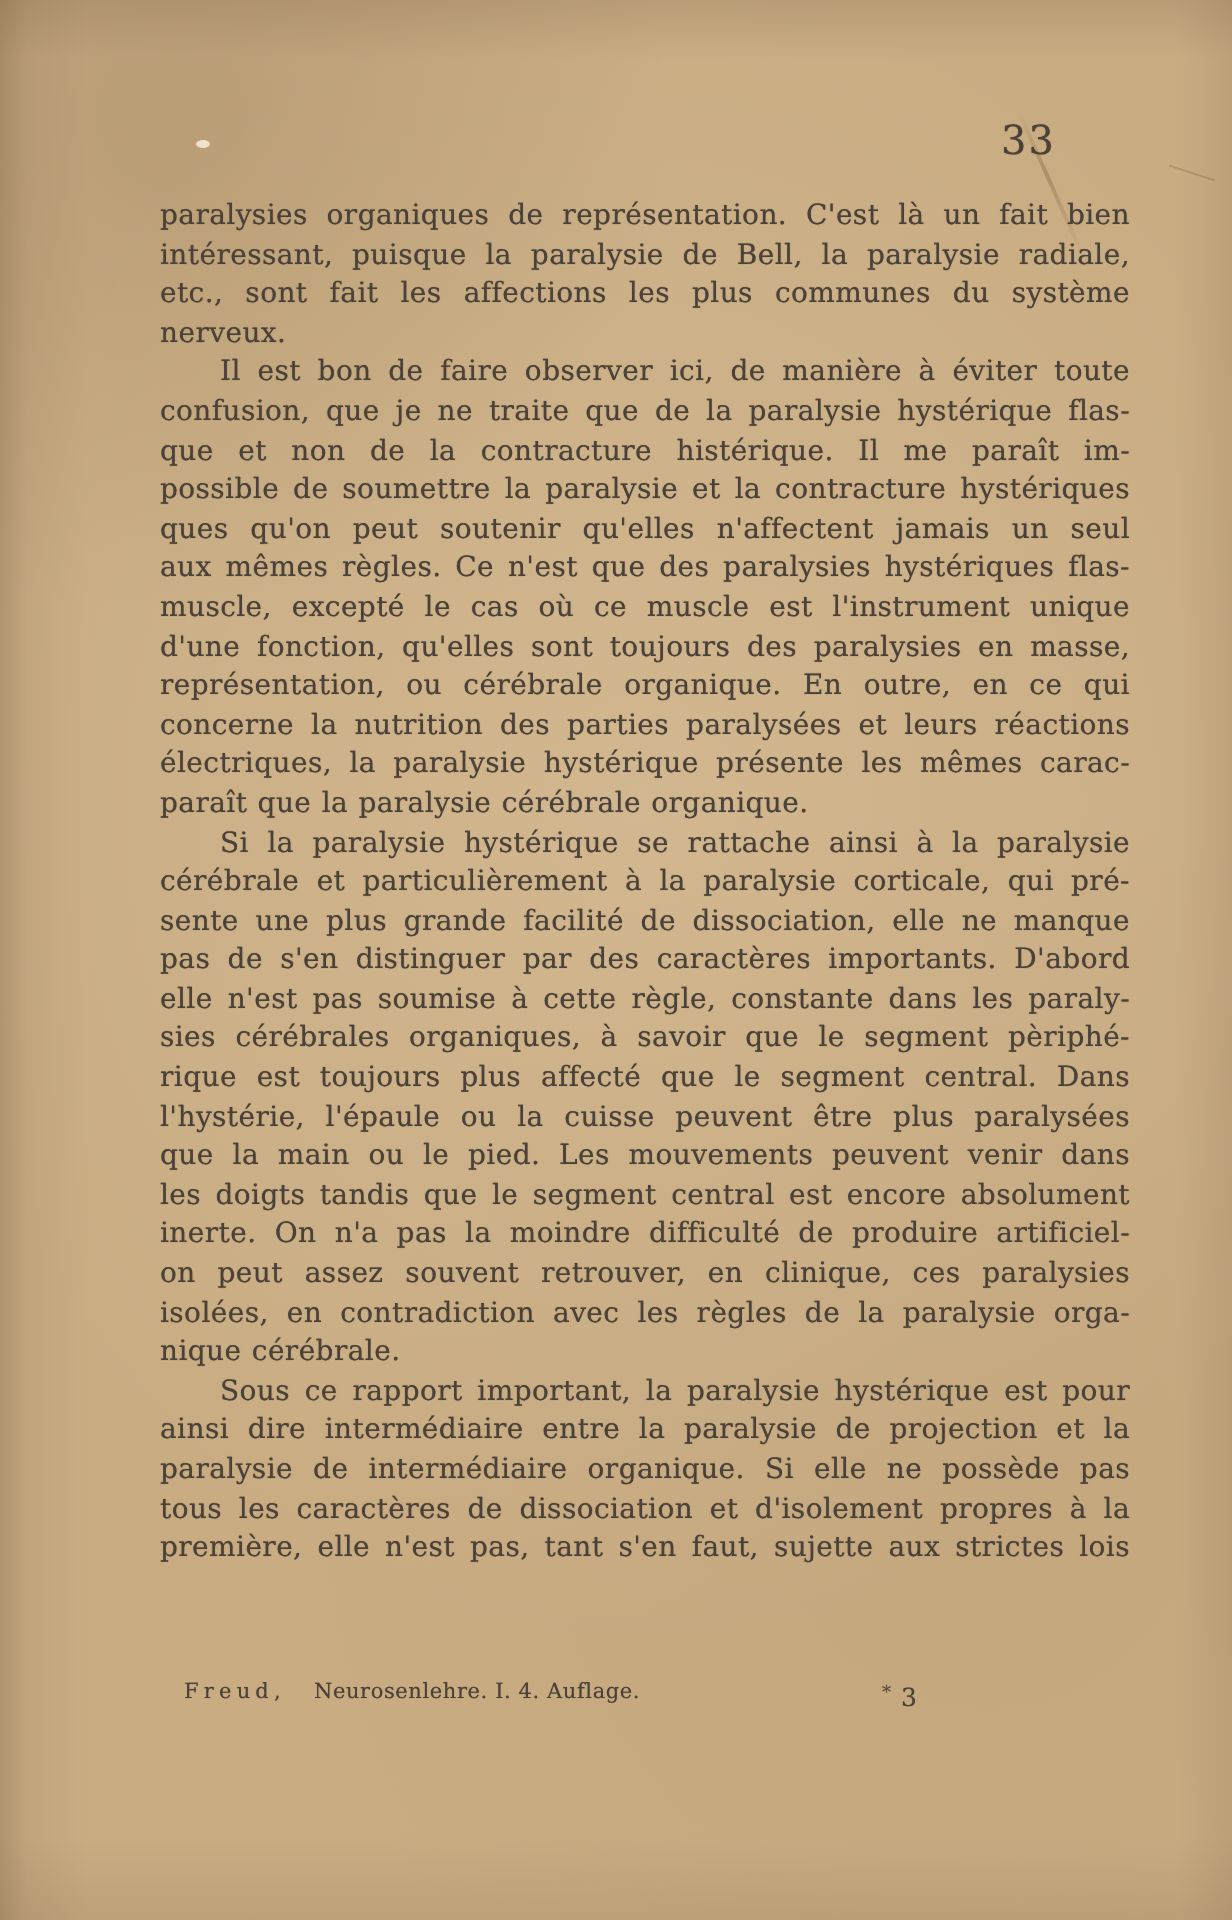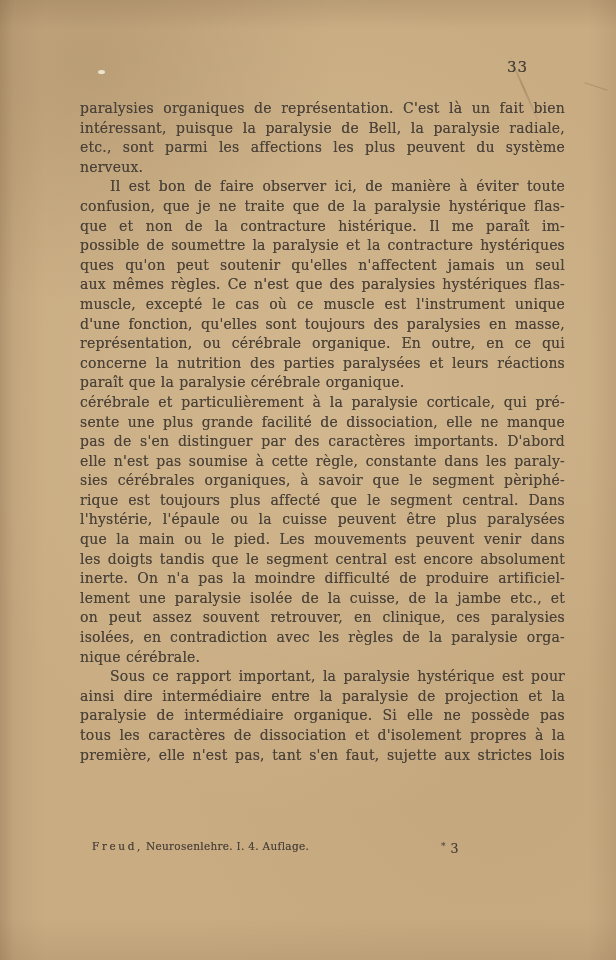--- a/index.html
+++ b/index.html
@@ -24,21 +24,21 @@
       linear-gradient(0deg, rgba(84, 60, 34, 0.10) 0px, rgba(84, 60, 34, 0) 42px),
       radial-gradient(ellipse 75% 55% at 52% 42%, rgba(255, 241, 213, 0.16), rgba(255, 241, 213, 0) 80%),
       radial-gradient(circle at 80% 78%, rgba(120, 90, 55, 0.06), rgba(120, 90, 55, 0) 40%);
     color: #4a4138;
   }
 
   .page-number {
     position: absolute;
     top: 58px;
     right: 88px;
-    font-size: 15px;
+    font-size: 20px;
     letter-spacing: 1px;
     text-shadow: 0 0 0.5px rgba(74, 65, 56, 0.7);
   }
 
   .text-block {
     position: absolute;
     left: 40px;
     top: 99px;
     width: 485px;
     font-size: 14px;
@@ -76,21 +76,21 @@
     text-shadow: 0 0 0.4px rgba(74, 65, 56, 0.6);
     white-space: nowrap;
   }
 
   .footer-author {
     letter-spacing: 2.6px;
     margin-left: 32px;
   }
 
   .footer-work {
-    margin-left: 3px;
+    margin-left: 14px;
   }
 
   .signature {
     position: absolute;
     left: 441px;
     top: 841px;
     font-size: 12.5px;
     text-shadow: 0 0 0.4px rgba(74, 65, 56, 0.6);
   }
 
@@ -139,44 +139,45 @@
 
   <div class="paper-speck"></div>
   <div class="paper-crease"></div>
   <div class="paper-crease-2"></div>
 
   <div class="page-number">33</div>
 
   <div class="text-block">
       <div class="line">paralysies organiques de représentation. C'est là un fait bien</div>
       <div class="line">intéressant, puisque la paralysie de Bell, la paralysie radiale,</div>
-      <div class="line">etc., sont parmi les affections les plus peuvent du système</div>
+      <div class="line">etc., sont fait les affections les plus communes du système</div>
       <div class="line para-end">nerveux.</div>
       <div class="line indent">Il est bon de faire observer ici, de manière à éviter toute</div>
       <div class="line">confusion, que je ne traite que de la paralysie hystérique flas-</div>
       <div class="line">que et non de la contracture histérique. Il me paraît im-</div>
       <div class="line">possible de soumettre la paralysie et la contracture hystériques</div>
       <div class="line">ques qu'on peut soutenir qu'elles n'affectent jamais un seul</div>
       <div class="line">aux mêmes règles. Ce n'est que des paralysies hystériques flas-</div>
       <div class="line">muscle, excepté le cas où ce muscle est l'instrument unique</div>
       <div class="line">d'une fonction, qu'elles sont toujours des paralysies en masse,</div>
       <div class="line">représentation, ou cérébrale organique. En outre, en ce qui</div>
       <div class="line">concerne la nutrition des parties paralysées et leurs réactions</div>
+      <div class="line">électriques, la paralysie hystérique présente les mêmes carac-</div>
       <div class="line para-end">paraît que la paralysie cérébrale organique.</div>
+      <div class="line indent">Si la paralysie hystérique se rattache ainsi à la paralysie</div>
       <div class="line">cérébrale et particulièrement à la paralysie corticale, qui pré-</div>
       <div class="line">sente une plus grande facilité de dissociation, elle ne manque</div>
       <div class="line">pas de s'en distinguer par des caractères importants. D'abord</div>
       <div class="line">elle n'est pas soumise à cette règle, constante dans les paraly-</div>
       <div class="line">sies cérébrales organiques, à savoir que le segment pèriphé-</div>
       <div class="line">rique est toujours plus affecté que le segment central. Dans</div>
       <div class="line">l'hystérie, l'épaule ou la cuisse peuvent être plus paralysées</div>
       <div class="line">que la main ou le pied. Les mouvements peuvent venir dans</div>
       <div class="line">les doigts tandis que le segment central est encore absolument</div>
       <div class="line">inerte. On n'a pas la moindre difficulté de produire artificiel-</div>
-      <div class="line">lement une paralysie isolée de la cuisse, de la jambe etc., et</div>
       <div class="line">on peut assez souvent retrouver, en clinique, ces paralysies</div>
       <div class="line">isolées, en contradiction avec les règles de la paralysie orga-</div>
       <div class="line para-end">nique cérébrale.</div>
       <div class="line indent">Sous ce rapport important, la paralysie hystérique est pour</div>
       <div class="line">ainsi dire intermédiaire entre la paralysie de projection et la</div>
       <div class="line">paralysie de intermédiaire organique. Si elle ne possède pas</div>
       <div class="line">tous les caractères de dissociation et d'isolement propres à la</div>
       <div class="line">première, elle n'est pas, tant s'en faut, sujette aux strictes lois</div>
     </div>
 

